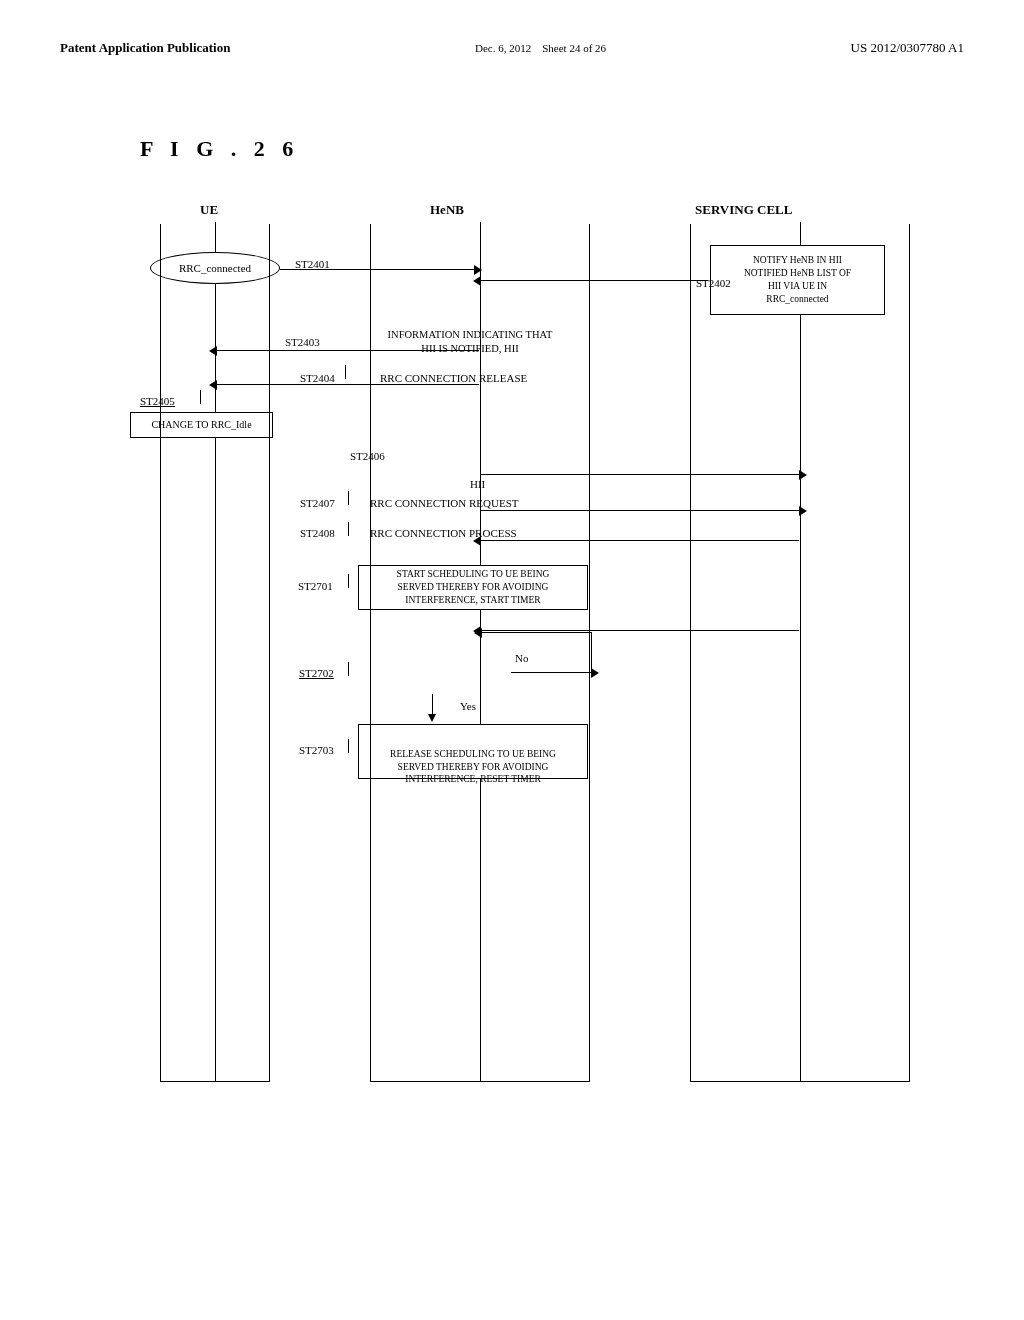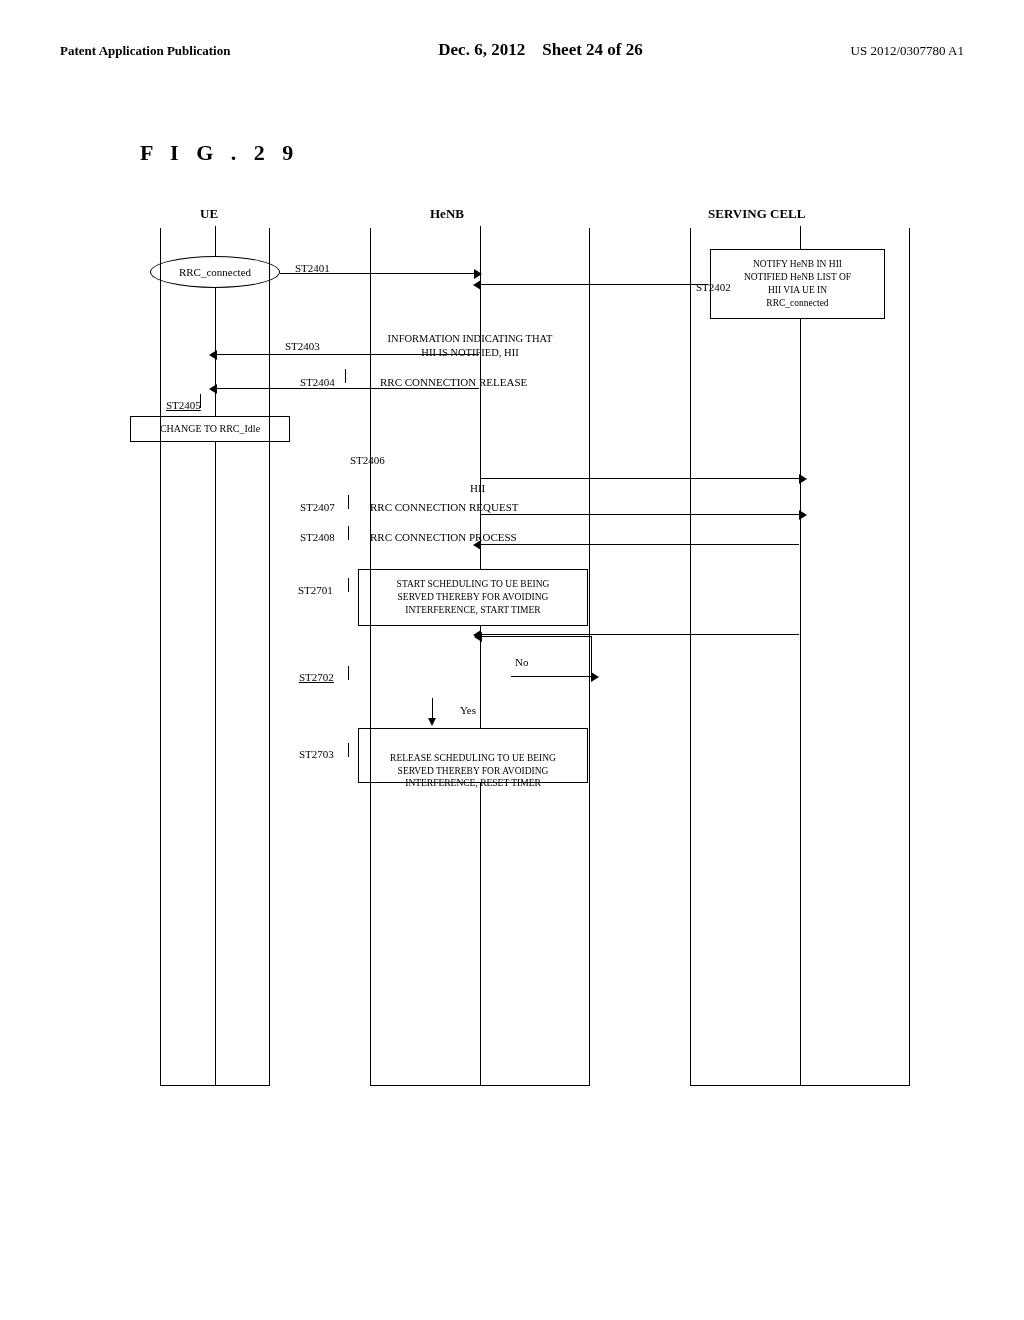--- a/index.html
+++ b/index.html
@@ -27,22 +27,21 @@
       margin-bottom: 10px;
       font-size: 13px;
     }
 
     .header-left {
       font-weight: bold;
       font-size: 13px;
     }
 
     .header-center {
-      font-size: 17px;
-      font-weight: bold;
+      font-size: 11px;
     }
 
     .header-right {
       font-size: 13px;
     }
 
     .fig-title {
       font-size: 22px;
       font-weight: bold;
       letter-spacing: 6px;
@@ -119,27 +118,27 @@
 
   <div class="header">
     <span class="header-left">Patent Application Publication</span>
     <span class="header-center">
       <span>Dec. 6, 2012</span>&nbsp;&nbsp;&nbsp;
       <span>Sheet 24 of 26</span>
     </span>
     <span class="header-right">US 2012/0307780 A1</span>
   </div>
 
-  <div class="fig-title">F  I  G .   2  9</div>
+  <div class="fig-title">F  I  G .   2  6</div>
 
   <div class="diagram">
 
     <div class="col-header" style="left:100px; top:0px;">UE</div>
     <div class="col-header" style="left:330px; top:0px;">HeNB</div>
-    <div class="col-header" style="left:608px; top:0px;">SERVING  CELL</div>
+    <div class="col-header" style="left:595px; top:0px;">SERVING  CELL</div>
 
     <div class="vline" style="left:115px; top:20px; height:860px;"></div>
 
     <div class="vline" style="left:380px; top:20px; height:860px;"></div>
 
     <div class="vline" style="left:700px; top:20px; height:860px;"></div>
 
     <div class="ellipse" style="left:50px; top:50px; width:130px; height:32px;">
       <span style="font-size:11px;">RRC_connected</span>
     </div>
@@ -169,25 +168,25 @@
 
     <div class="label" style="left:200px; top:170px;">ST2404</div>
 
     <div style="position:absolute; left:245px; top:163px; width:1px; height:14px; background:#000;"></div>
 
     <div class="label" style="left:280px; top:170px;">RRC CONNECTION RELEASE</div>
 
     <div style="position:absolute; left:116px; top:182px; width:263px; height:1px; background:#000;"></div>
     <div style="position:absolute; left:109px; top:178px; border-top:5px solid transparent; border-bottom:5px solid transparent; border-right:8px solid #000;"></div>
 
-    <div class="label" style="left:66px; top:193px;text-decoration:underline;">ST2405</div>
+    <div class="label" style="left:40px; top:193px;text-decoration:underline;">ST2405</div>
 
     <div style="position:absolute; left:100px; top:188px; width:1px; height:14px; background:#000;"></div>
 
-    <div class="rect-box" style="left:30px; top:210px; width:160px; height:26px; border:1.5px solid #000;">
+    <div class="rect-box" style="left:30px; top:210px; width:143px; height:26px; border:1.5px solid #000;">
       <span style="font-size:10px;">CHANGE TO RRC_Idle</span>
     </div>
 
     <div class="label" style="left:250px; top:248px;">ST2406</div>
 
     <div class="label" style="left:370px; top:276px;">HII</div>
 
     <div style="position:absolute; left:381px; top:272px; width:318px; height:1px; background:#000;"></div>
     <div style="position:absolute; left:699px; top:268px; border-top:5px solid transparent; border-bottom:5px solid transparent; border-left:8px solid #000;"></div>
 
@@ -206,21 +205,21 @@
 
     <div class="label" style="left:270px; top:325px;">RRC CONNECTION PROCESS</div>
 
     <div style="position:absolute; left:381px; top:338px; width:318px; height:1px; background:#000;"></div>
     <div style="position:absolute; left:373px; top:334px; border-top:5px solid transparent; border-bottom:5px solid transparent; border-right:8px solid #000;"></div>
 
     <div class="label" style="left:198px; top:378px;">ST2701</div>
 
     <div style="position:absolute; left:248px; top:372px; width:1px; height:14px; background:#000;"></div>
 
-    <div class="rect-box" style="left:258px; top:363px; width:230px; height:57px;">
+    <div class="rect-box" style="left:258px; top:363px; width:230px; height:45px;">
       <span style="font-size:9.5px; line-height:1.35;">START SCHEDULING TO UE BEING<br>SERVED THEREBY FOR AVOIDING<br>INTERFERENCE, START TIMER</span>
     </div>
 
     <div style="position:absolute; left:381px; top:428px; width:318px; height:1px; background:#000;"></div>
     <div style="position:absolute; left:373px; top:424px; border-top:5px solid transparent; border-bottom:5px solid transparent; border-right:8px solid #000;"></div>
 
     <div class="label" style="left:199px; top:465px;text-decoration:underline;">ST2702</div>
 
     <div style="position:absolute; left:248px; top:460px; width:1px; height:14px; background:#000;"></div>
 

